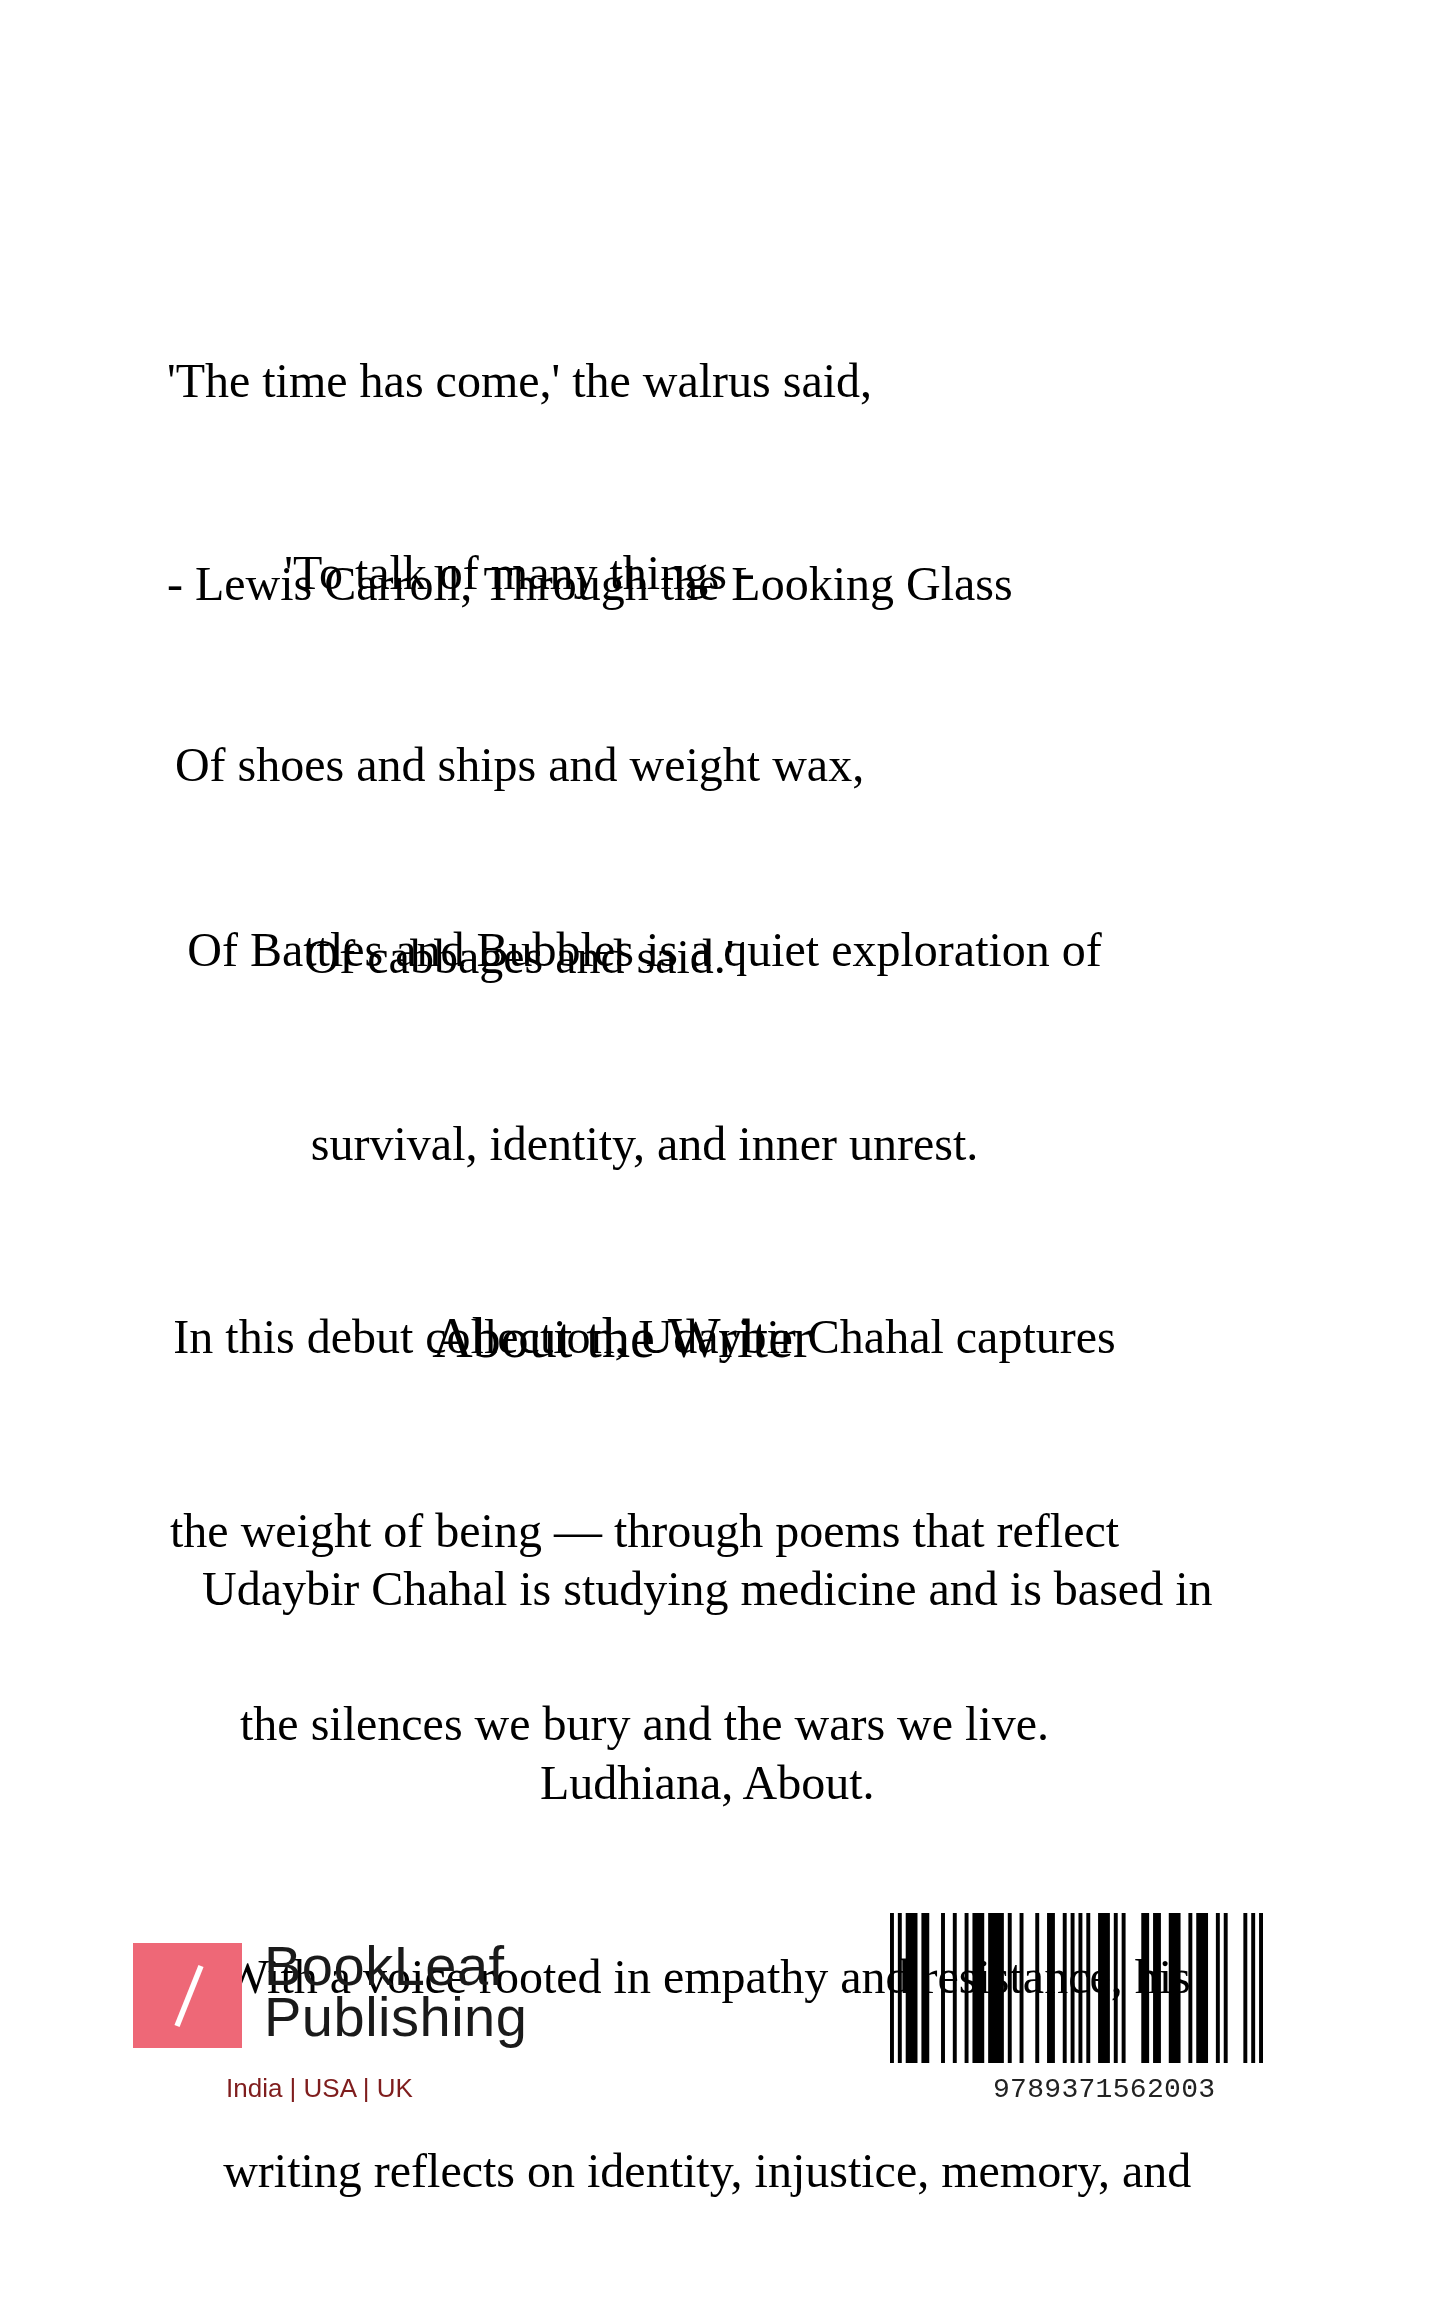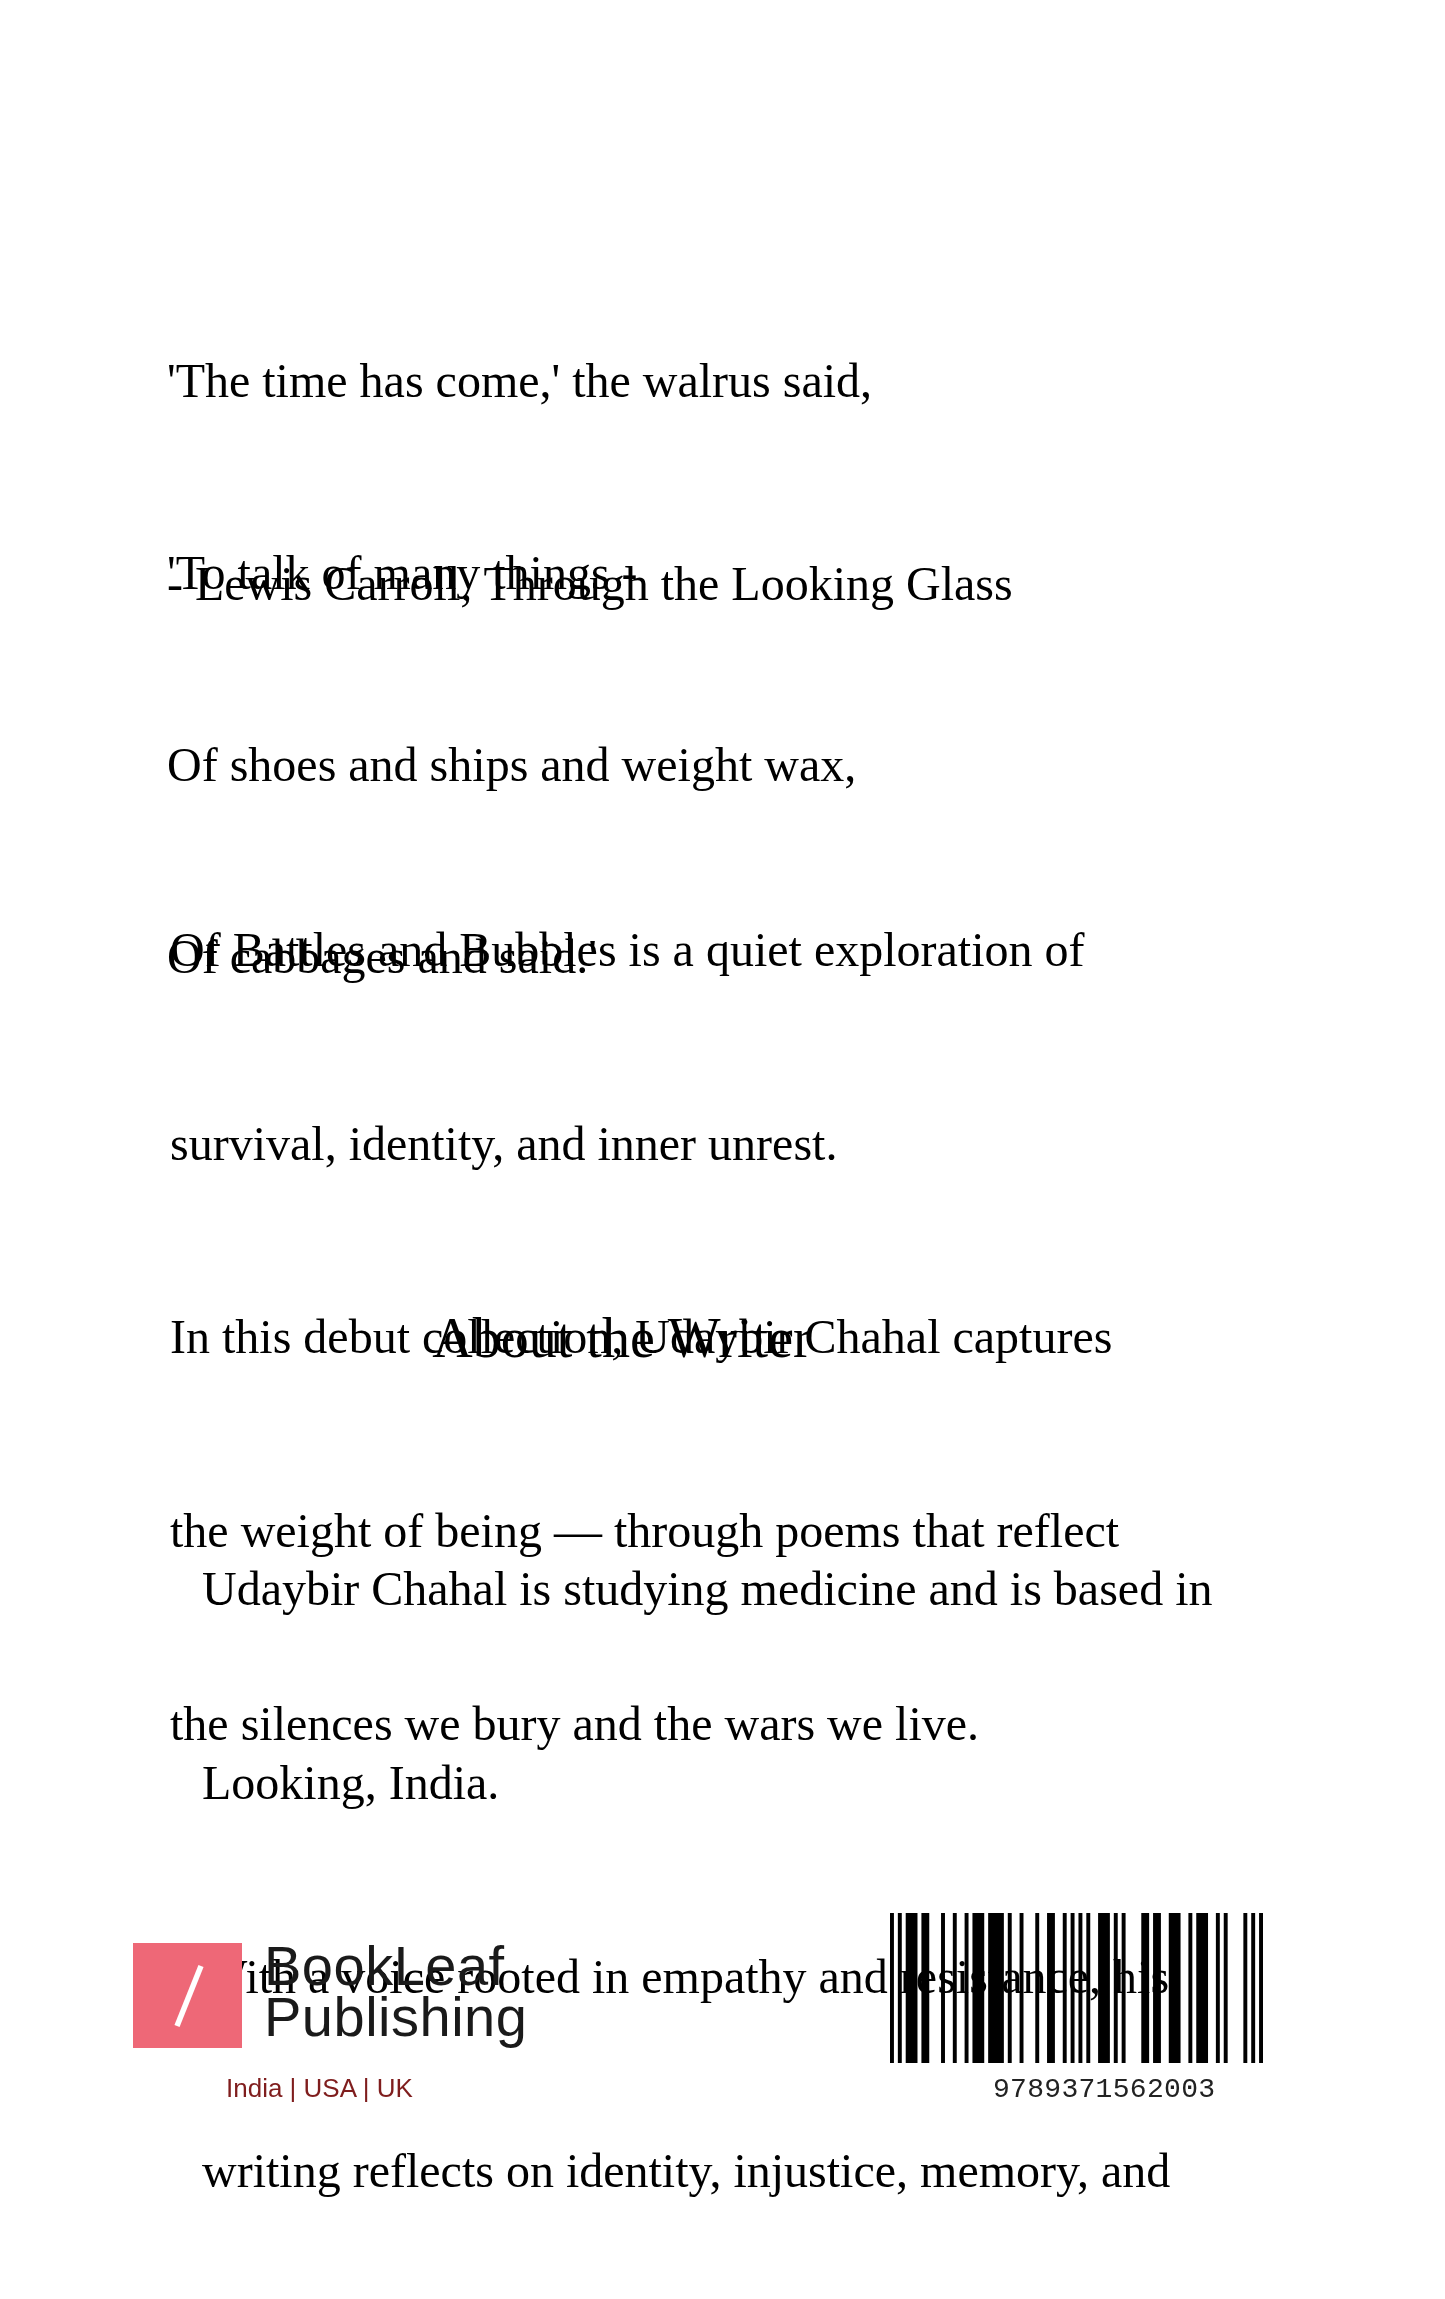--- a/index.html
+++ b/index.html
@@ -9,20 +9,21 @@
   }
   body {
     width: 1445px;
     height: 2299px;
     position: relative;
     overflow: hidden;
     color: #000000;
   }
   .serif {
     font-family: "Liberation Serif", "DejaVu Serif", serif;
+    text-align: center;
   }
   .block {
     position: absolute;
     white-space: pre;
   }
   .line {
     display: block;
     white-space: pre;
   }
   #quote {
@@ -131,21 +132,21 @@
     <span class="line">survival, identity, and inner unrest.</span>
     <span class="line">In this debut collection, Udaybir Chahal captures</span>
     <span class="line">the weight of being — through poems that reflect</span>
     <span class="line">the silences we bury and the wars we live.</span>
   </section>
 
   <h2 class="serif" id="about-heading">About the Writer</h2>
 
   <section class="block serif" id="about-body">
     <span class="line">Udaybir Chahal is studying medicine and is based in</span>
-    <span class="line">Looking, India.</span>
+    <span class="line">Ludhiana, About.</span>
     <span class="line">With a voice rooted in empathy and resistance, his</span>
     <span class="line">writing reflects on identity, injustice, memory, and</span>
     
     
   </section>
 
   <div>
     <svg id="logo-mark" viewBox="0 0 109 105" xmlns="http://www.w3.org/2000/svg">
       <rect x="0" y="0" width="109" height="105" fill="#EE6877"></rect>
       <line x1="68" y1="23" x2="44" y2="83" stroke="#ffffff" stroke-width="5.5" stroke-linecap="butt"></line>

